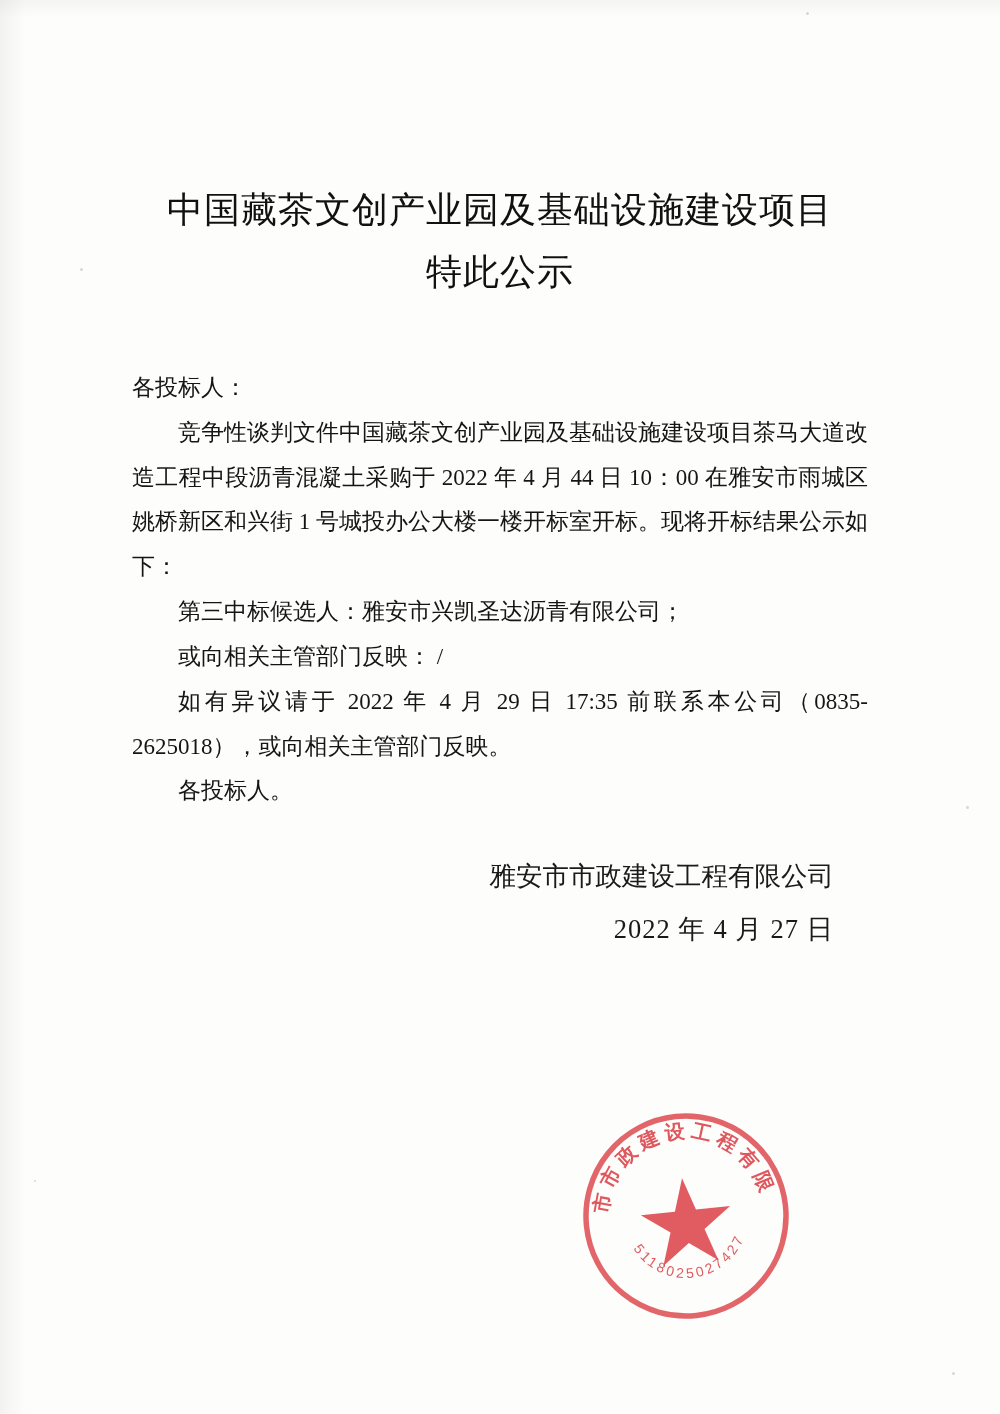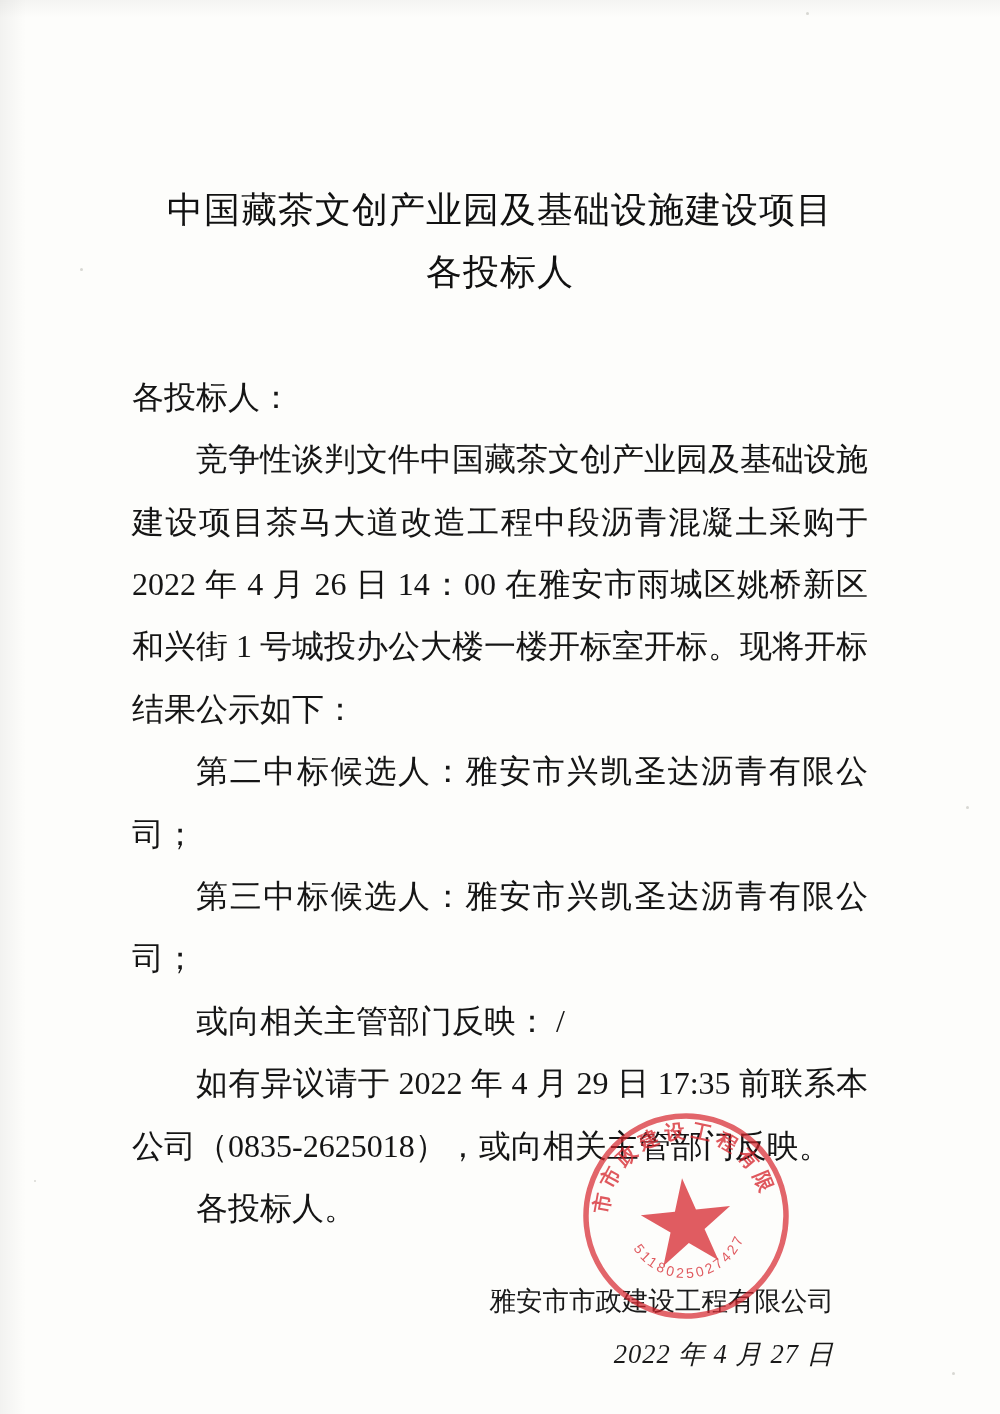--- a/index.html
+++ b/index.html
@@ -54,21 +54,21 @@
     font-weight: normal;
     font-size: 36px;
     line-height: 1.72;
     letter-spacing: 1px;
     color: #111;
   }
   .title .line { display: block; }
 
   .content {
     margin-top: 62px;
-    font-size: 32px;
+    font-size: 23px;
     line-height: 1.95;
     color: #151515;
   }
 
   .salutation {
     margin-left: 2px;
   }
 
   p.para {
     margin: 0;
@@ -81,21 +81,21 @@
   }
 
   .sig-block {
     margin-top: 36px;
     text-align: right;
     padding-right: 34px;
     font-size: 26.5px;
     line-height: 2.0;
   }
   .sig-line { display: block; }
-  .sig-date { display: block; letter-spacing: 1px; font-style: italic; }
+  .sig-date { display: block; letter-spacing: 1px; }
 
   
   .seal {
     position: absolute;
     left: 578px;
     top: 1108px;
     width: 216px;
     height: 216px;
     pointer-events: none;
   }
@@ -118,27 +118,26 @@
   <div class="speck" style="left:80px;  top:268px;  width:3px; height:3px;"></div>
   <div class="speck" style="left:806px; top:12px;   width:3px; height:3px;"></div>
   <div class="speck" style="left:966px; top:806px;  width:3px; height:3px;"></div>
   <div class="speck" style="left:952px; top:1372px; width:3px; height:3px;"></div>
   <div class="speck" style="left:34px;  top:1180px; width:2px; height:2px;"></div>
 
   <div class="doc-body">
 
     <div class="title">
       <span class="line">中国藏茶文创产业园及基础设施建设项目</span>
-      <span class="line">各投标人</span>
+      <span class="line">特此公示</span>
     </div>
 
     <div class="content">
       <p class="para no-indent salutation">各投标人：</p>
-      <p class="para">竞争性谈判文件中国藏茶文创产业园及基础设施建设项目茶马大道改造工程中段沥青混凝土采购于 2022 年 4 月 26 日 14：00 在雅安市雨城区姚桥新区和兴街 1 号城投办公大楼一楼开标室开标。现将开标结果公示如下：</p>
-      <p class="para">第二中标候选人：雅安市兴凯圣达沥青有限公司；</p>
+      <p class="para">竞争性谈判文件中国藏茶文创产业园及基础设施建设项目茶马大道改造工程中段沥青混凝土采购于 2022 年 4 月 44 日 10：00 在雅安市雨城区姚桥新区和兴街 1 号城投办公大楼一楼开标室开标。现将开标结果公示如下：</p>
       <p class="para">第三中标候选人：雅安市兴凯圣达沥青有限公司；</p>
       <p class="para">或向相关主管部门反映： /</p>
       <p class="para">如有异议请于 2022 年 4 月 29 日 17:35 前联系本公司（0835-2625018），或向相关主管部门反映。</p>
       <p class="para">各投标人。</p>
     </div>
 
     <div class="sig-block">
       <span class="sig-line">雅安市市政建设工程有限公司</span>
       <span class="sig-date">2022 年 4 月 27 日</span>
     </div>

